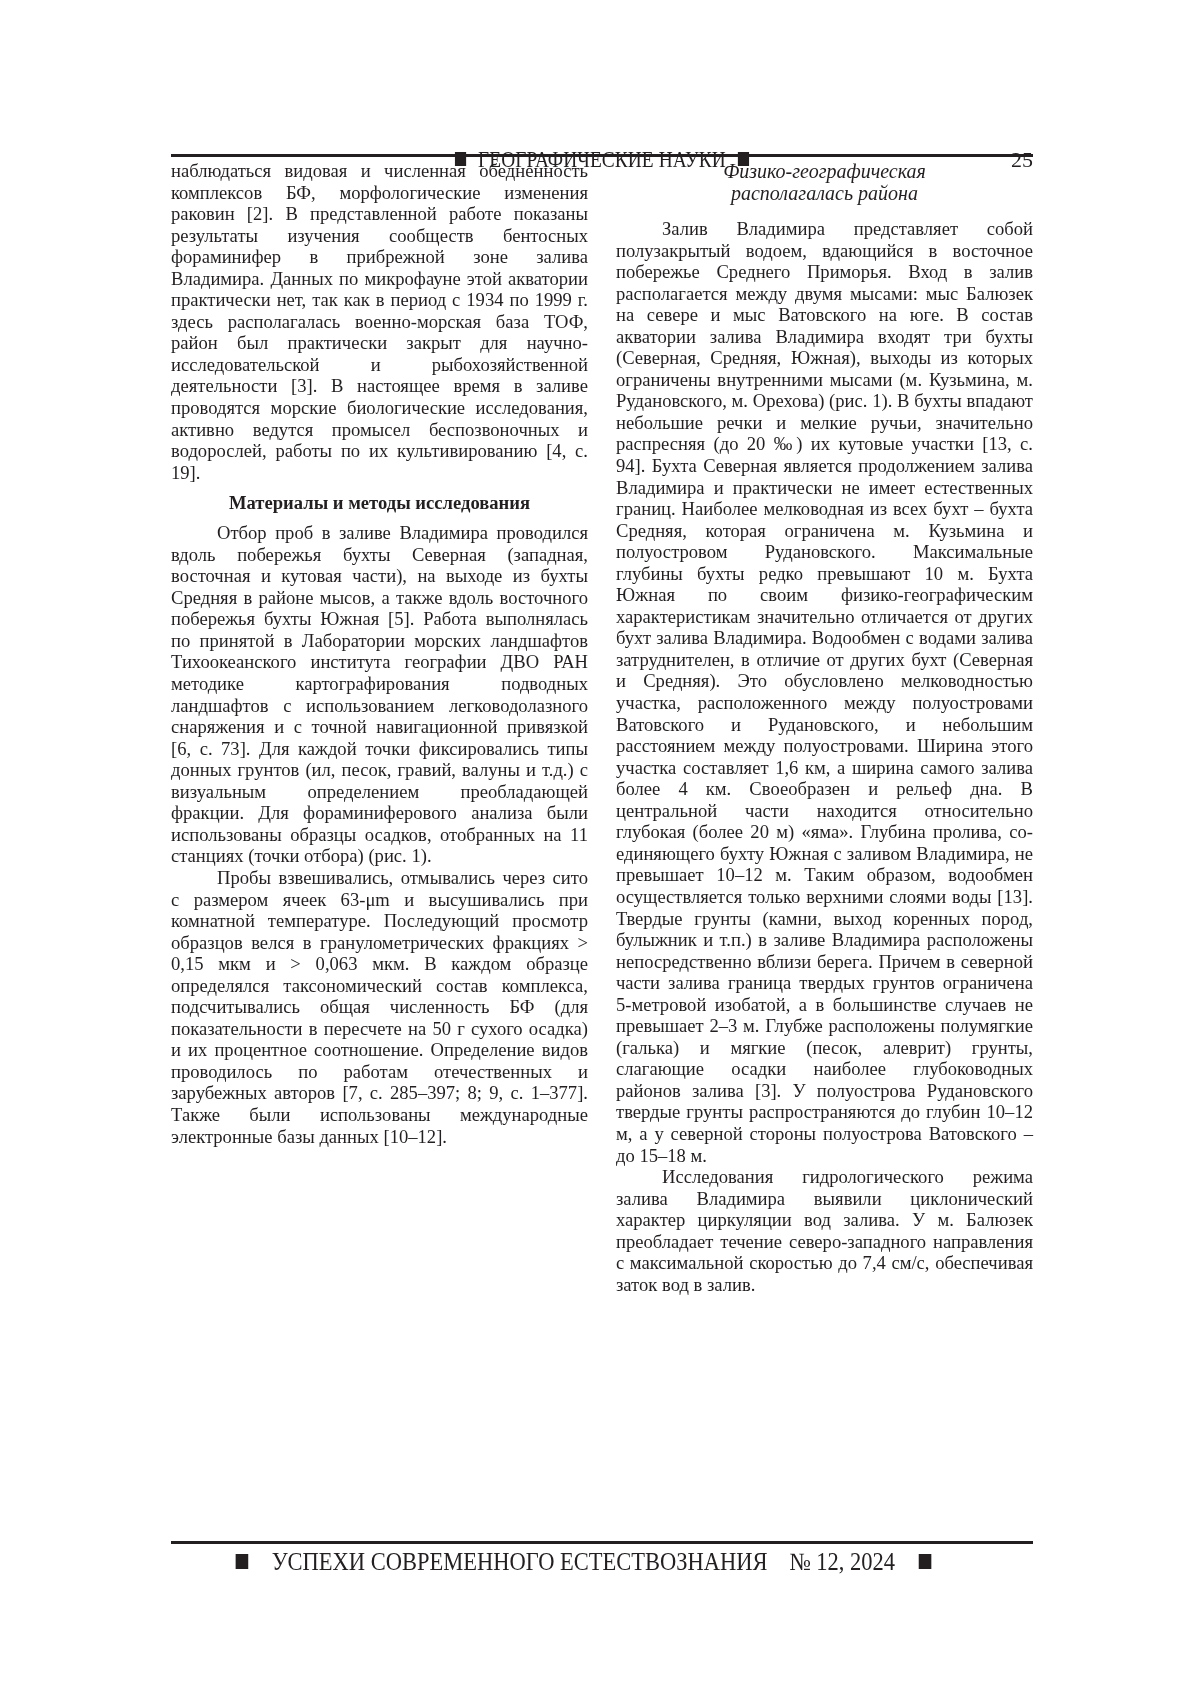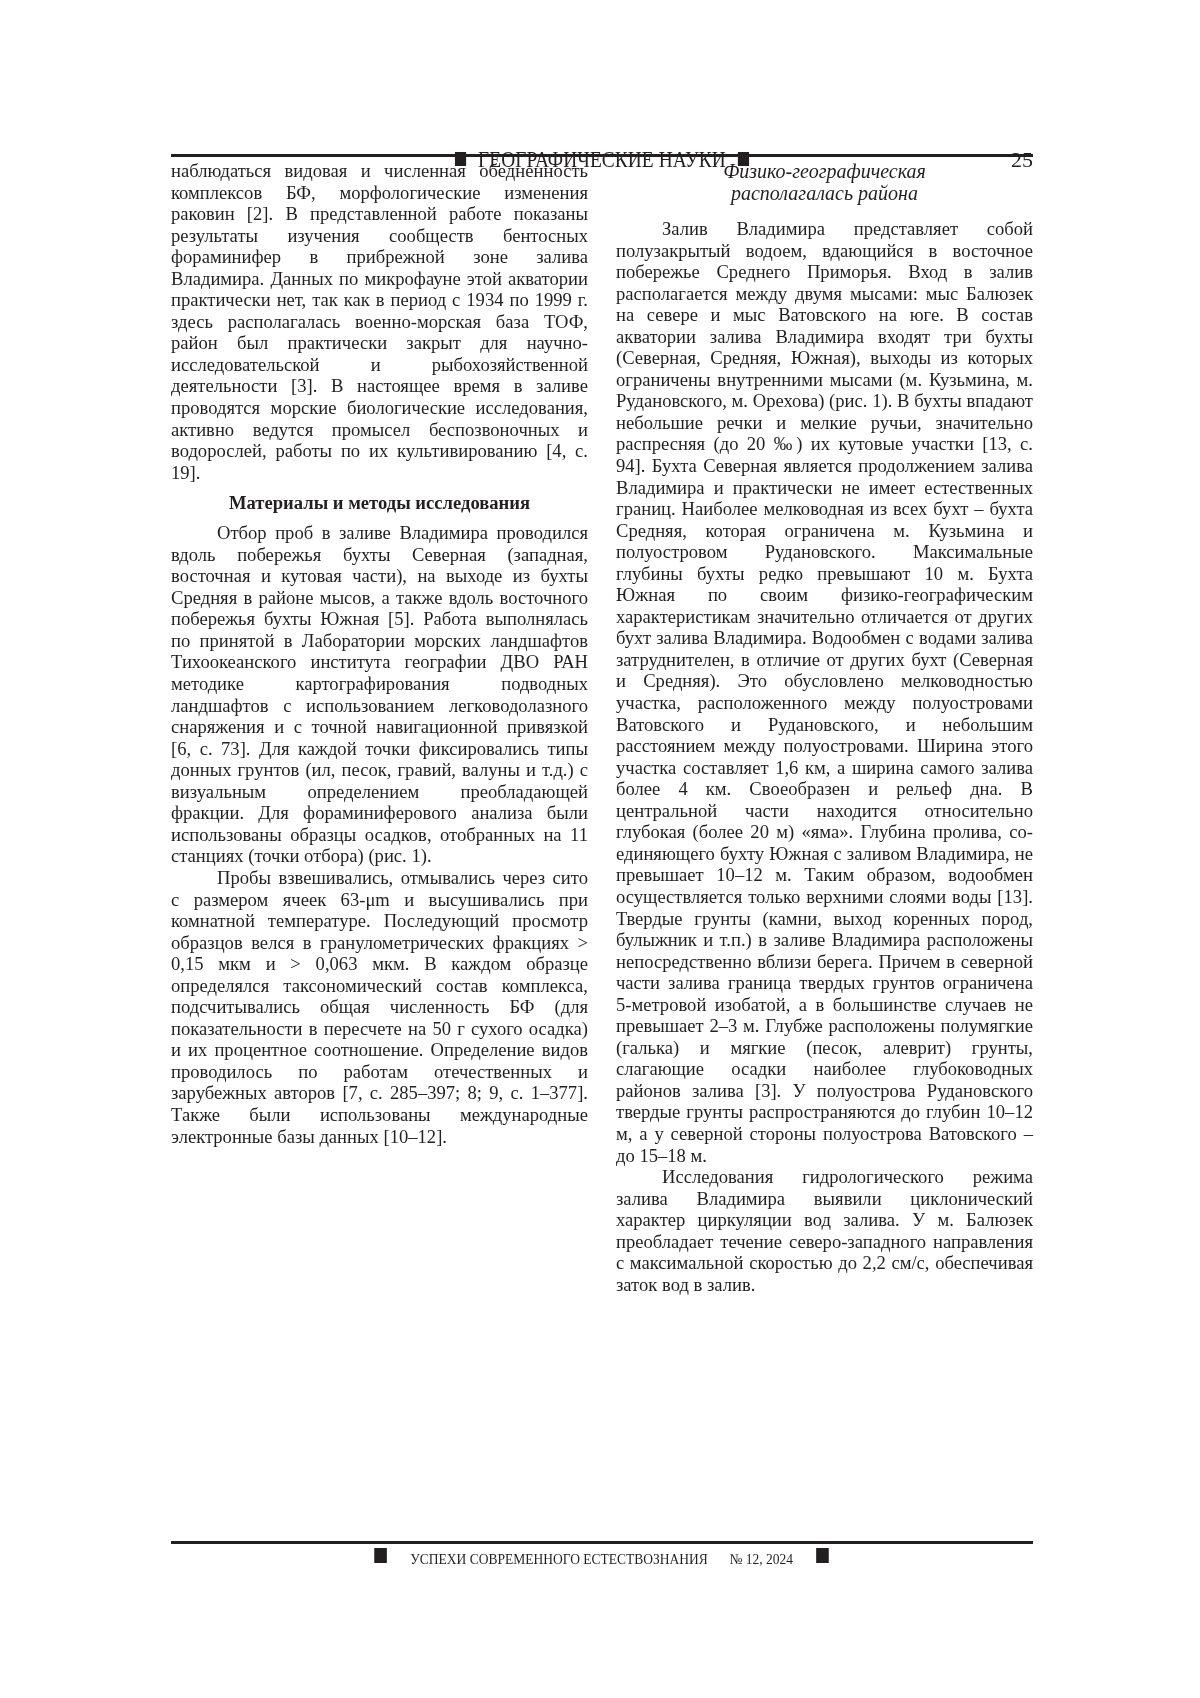--- a/index.html
+++ b/index.html
@@ -20,22 +20,22 @@
          text-align: justify; hyphens: manual; }
   .col.left { left: 0; }
   .col.right { left: 445px; }
   .col p { margin: 0; }
   .col p.indent { text-indent: 46px; }
   .col p.last { text-align-last: left; }
   .col p .bold { font-weight: bold; }
   .col h3 { margin: 9px 0 8px 0; font-size: 18.6px; font-weight: bold; text-align: center; line-height: 22px; }
   .col h4 { margin: 0 0 14px 0; font-size: 20px; font-weight: normal; font-style: italic; text-align: center; line-height: 22px; }
 
-  .footer { position: absolute; top: 1548px; left: 0; width: 862px; text-align: center;
-            font-size: 15px; }
+  .footer { position: absolute; top: 1548px; left: 0; width: 862px; text-align: left;
+            font-size: 25px; }
   .footer .inner { display: inline-block; transform: scaleX(0.9); transform-origin: 50% 50%; white-space: nowrap; }
   .footer .sq { width: 14px; height: 15px; margin: 0 26px; }
   .footer .gap { display: inline-block; width: 24px; }
 </style>
 </head>
 <body>
 
 <div class="page">
 
   <div class="running-head">
@@ -49,21 +49,21 @@
   <div class="col left">
     <p class="last">наблюдаться видовая и численная обеднен­ность комплексов БФ, морфологические изменения раковин [2]. В представленной работе показаны результаты изучения со­обществ бентосных фораминифер в при­брежной зоне залива Владимира. Данных по микрофауне этой акватории практически нет, так как в период с 1934 по 1999 г. здесь располагалась военно-морская база ТОФ, район был практически закрыт для научно-исследовательской и рыбохозяйственной деятельности [3]. В настоящее время в зали­ве проводятся морские биологические ис­следования, активно ведутся промысел бес­позвоночных и водорослей, работы по их культивированию [4, с. 19].</p>
     <h3>Материалы и методы исследования</h3>
     <p class="indent last">Отбор проб в заливе Владимира прово­дился вдоль побережья бухты Северная (за­падная, восточная и кутовая части), на вы­ходе из бухты Средняя в районе мысов, а также вдоль восточного побережья бухты Южная [5]. Работа выполнялась по при­нятой в Лаборатории морских ландшаф­тов Тихоокеанского института географии ДВО РАН методике картографирования подводных ландшафтов с использованием легководолазного снаряжения и с точной навигационной привязкой [6, с. 73]. Для каждой точки фиксировались типы донных грунтов (ил, песок, гравий, валуны и т.д.) с визуальным определением преобладаю­щей фракции. Для фораминиферового ана­лиза были использованы образцы осадков, отобранных на 11 станциях (точки отбора) (рис. 1).</p>
     <p class="indent last">Пробы взвешивались, отмывались через сито с размером ячеек 63-μm и высушива­лись при комнатной температуре. После­дующий просмотр образцов велся в гра­нулометрических фракциях &gt; 0,15 мкм и &gt; 0,063 мкм. В каждом образце определялся таксономический состав комплекса, под­считывались общая численность БФ (для показательности в пересчете на 50 г сухо­го осадка) и их процентное соотношение. Определение видов проводилось по рабо­там отечественных и зарубежных авторов [7, с. 285–397; 8; 9, с. 1–377]. Также были использованы международные электрон­ные базы данных [10–12].</p>
   </div>
 
   <div class="col right">
     <h4><span>Физико-географическая</span><br><span>располагалась района</span></h4>
     <p class="indent last">Залив Владимира представляет собой полузакрытый водоем, вдающийся в вос­точное побережье Среднего Приморья. Вход в залив располагается между двумя мысами: мыс Балюзек на севере и мыс Ва­товского на юге. В состав акватории зали­ва Владимира входят три бухты (Северная, Средняя, Южная), выходы из которых огра­ничены внутренними мысами (м. Кузьмина, м. Рудановского, м. Орехова) (рис. 1). В бух­ты впадают небольшие речки и мелкие ру­чьи, значительно распресняя (до 20 ‰) их кутовые участки [13, с. 94]. Бухта Северная является продолжением залива Владими­ра и практически не имеет естественных границ. Наиболее мелководная из всех бухт – бухта Средняя, которая ограничена м. Кузьмина и полуостровом Рудановского. Максимальные глубины бухты редко пре­вышают 10 м. Бухта Южная по своим фи­зико-географическим характеристикам зна­чительно отличается от других бухт залива Владимира. Водообмен с водами залива за­труднителен, в отличие от других бухт (Се­верная и Средняя). Это обусловлено мелко­водностью участка, расположенного между полуостровами Ватовского и Рудановского, и небольшим расстоянием между полуо­стровами. Ширина этого участка составляет 1,6 км, а ширина самого залива более 4 км. Своеобразен и рельеф дна. В центральной части находится относительно глубокая (более 20 м) «яма». Глубина пролива, со­единяющего бухту Южная с заливом Вла­димира, не превышает 10–12 м. Таким об­разом, водообмен осуществляется только верхними слоями воды [13]. Твердые грун­ты (камни, выход коренных пород, булыж­ник и т.п.) в заливе Владимира расположе­ны непосредственно вблизи берега. Причем в северной части залива граница твердых грунтов ограничена 5-метровой изобатой, а в большинстве случаев не превышает 2–3 м. Глубже расположены полумягкие (галька) и мягкие (песок, алеврит) грунты, слагающие осадки наиболее глубоководных районов залива [3]. У полуострова Рудановс­кого твердые грунты распространяются до глубин 10–12 м, а у северной стороны полуострова Ватовского – до 15–18 м.</p>
-    <p class="indent last">Исследования гидрологического режима залива Владимира выявили циклонический характер циркуляции вод залива. У м. Ба­люзек преобладает течение северо-западно­го направления с максимальной скоростью до 2,2 см/с, обеспечивая заток вод в залив.</p>
+    <p class="indent last">Исследования гидрологического режима залива Владимира выявили циклонический характер циркуляции вод залива. У м. Ба­люзек преобладает течение северо-западно­го направления с максимальной скоростью до 7,4 см/с, обеспечивая заток вод в залив.</p>
   </div>
 
   <div class="rule bottom"></div>
   <div class="footer">
     <span class="inner">
       <span class="sq"></span><span>УСПЕХИ СОВРЕМЕННОГО ЕСТЕСТВОЗНАНИЯ</span><span class="gap"></span><span>№ 12, 2024</span><span class="sq"></span>
     </span>
   </div>
 
 </div>

